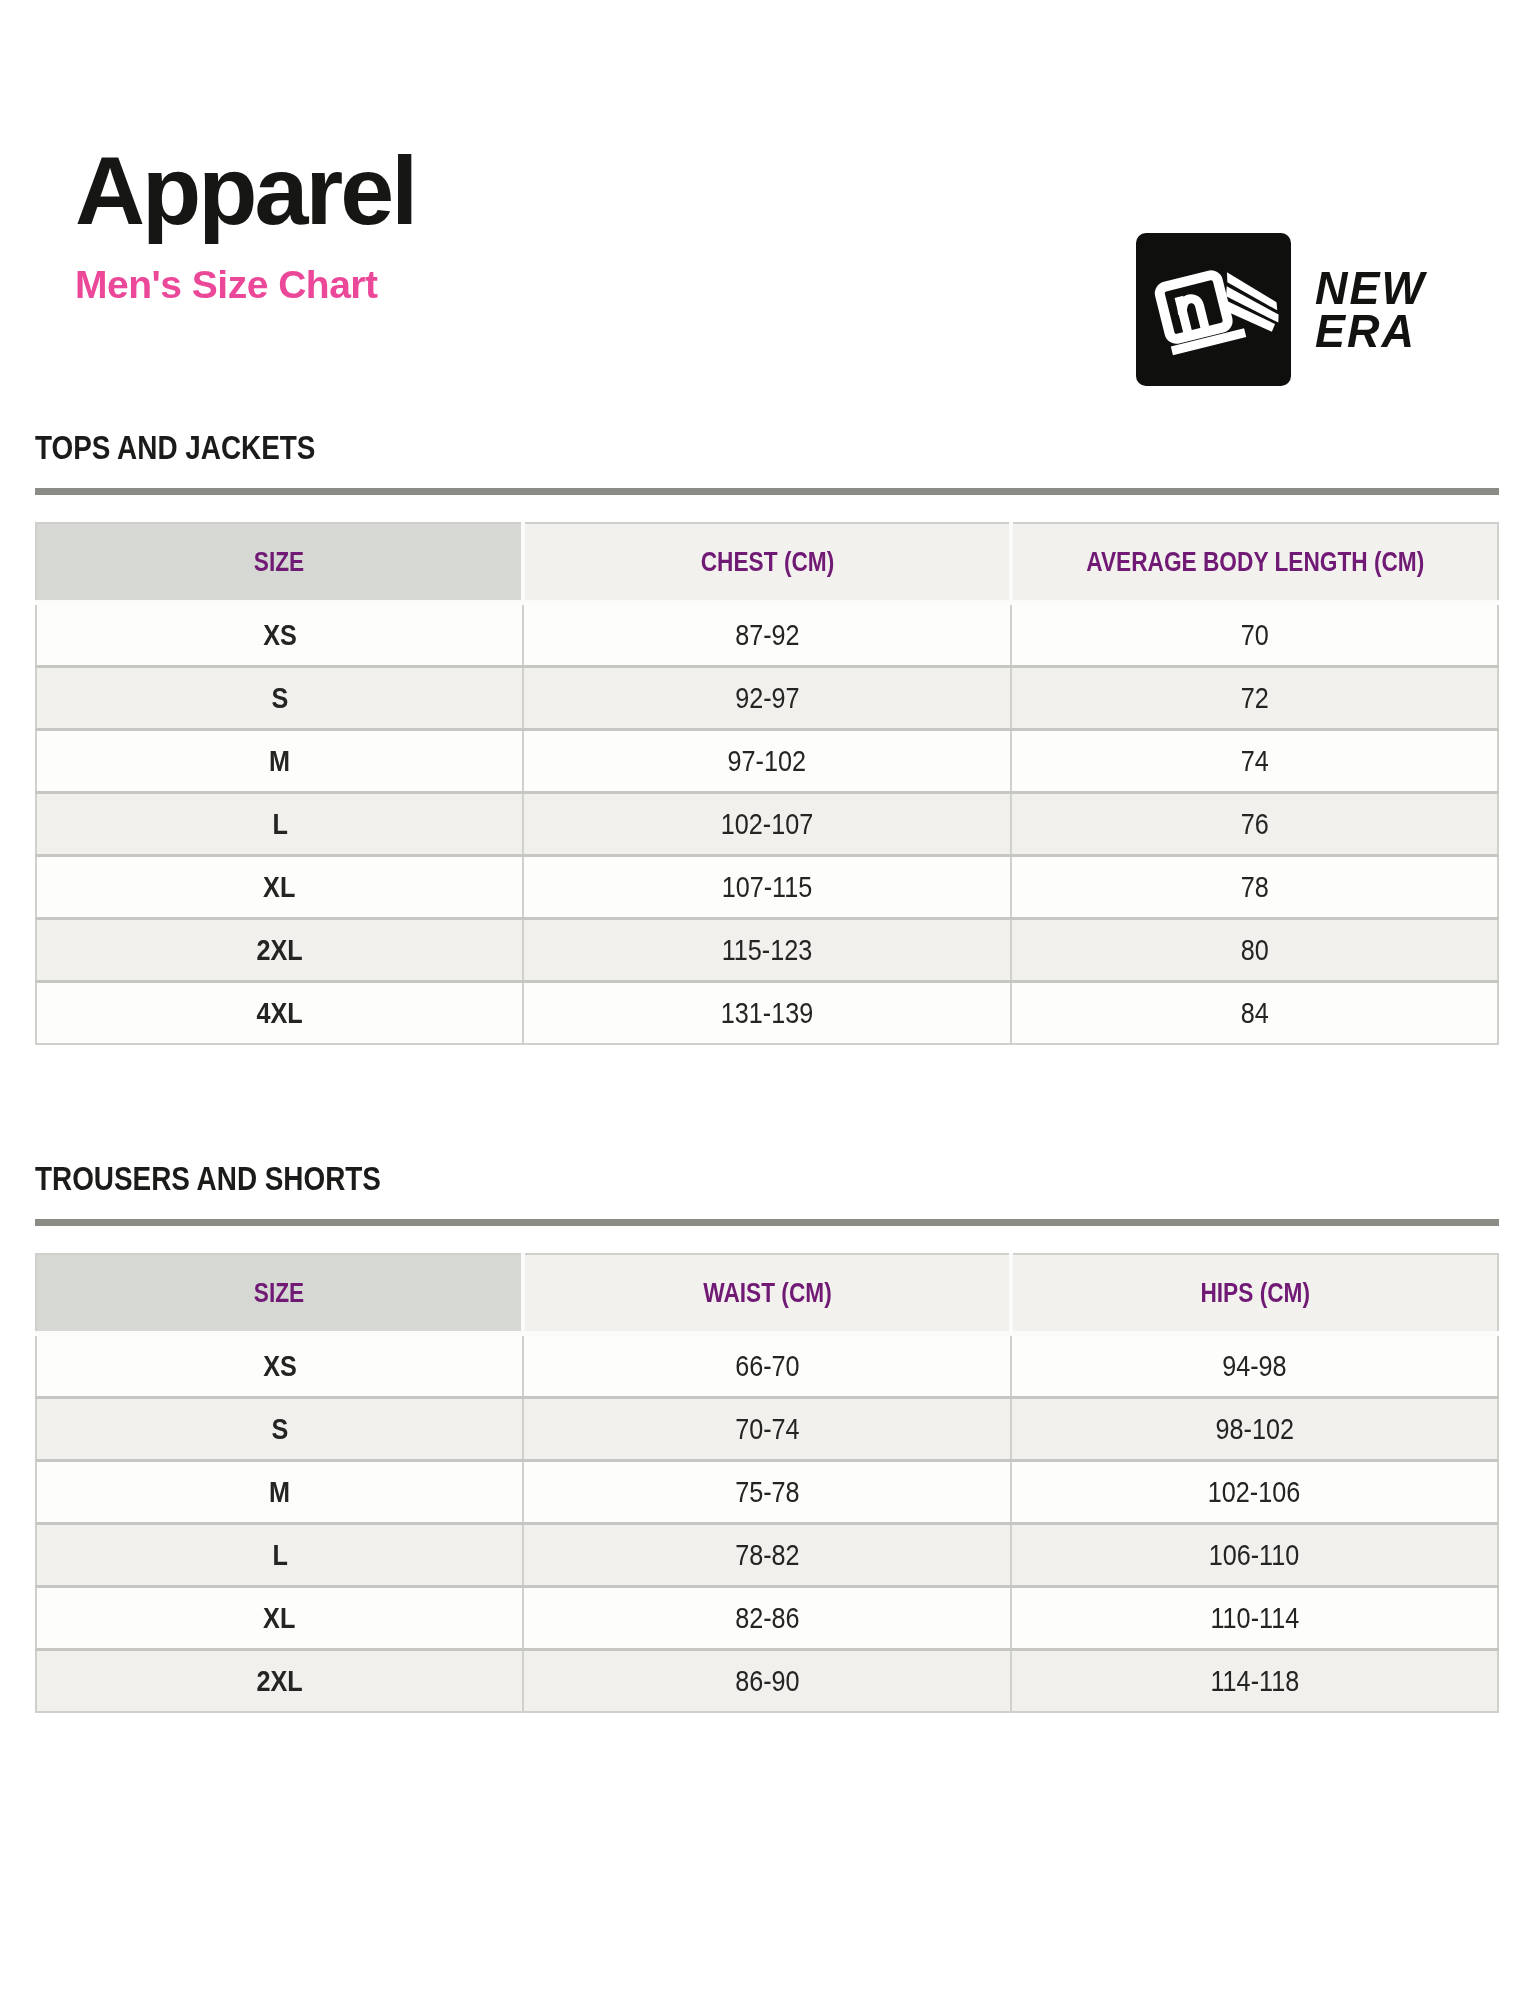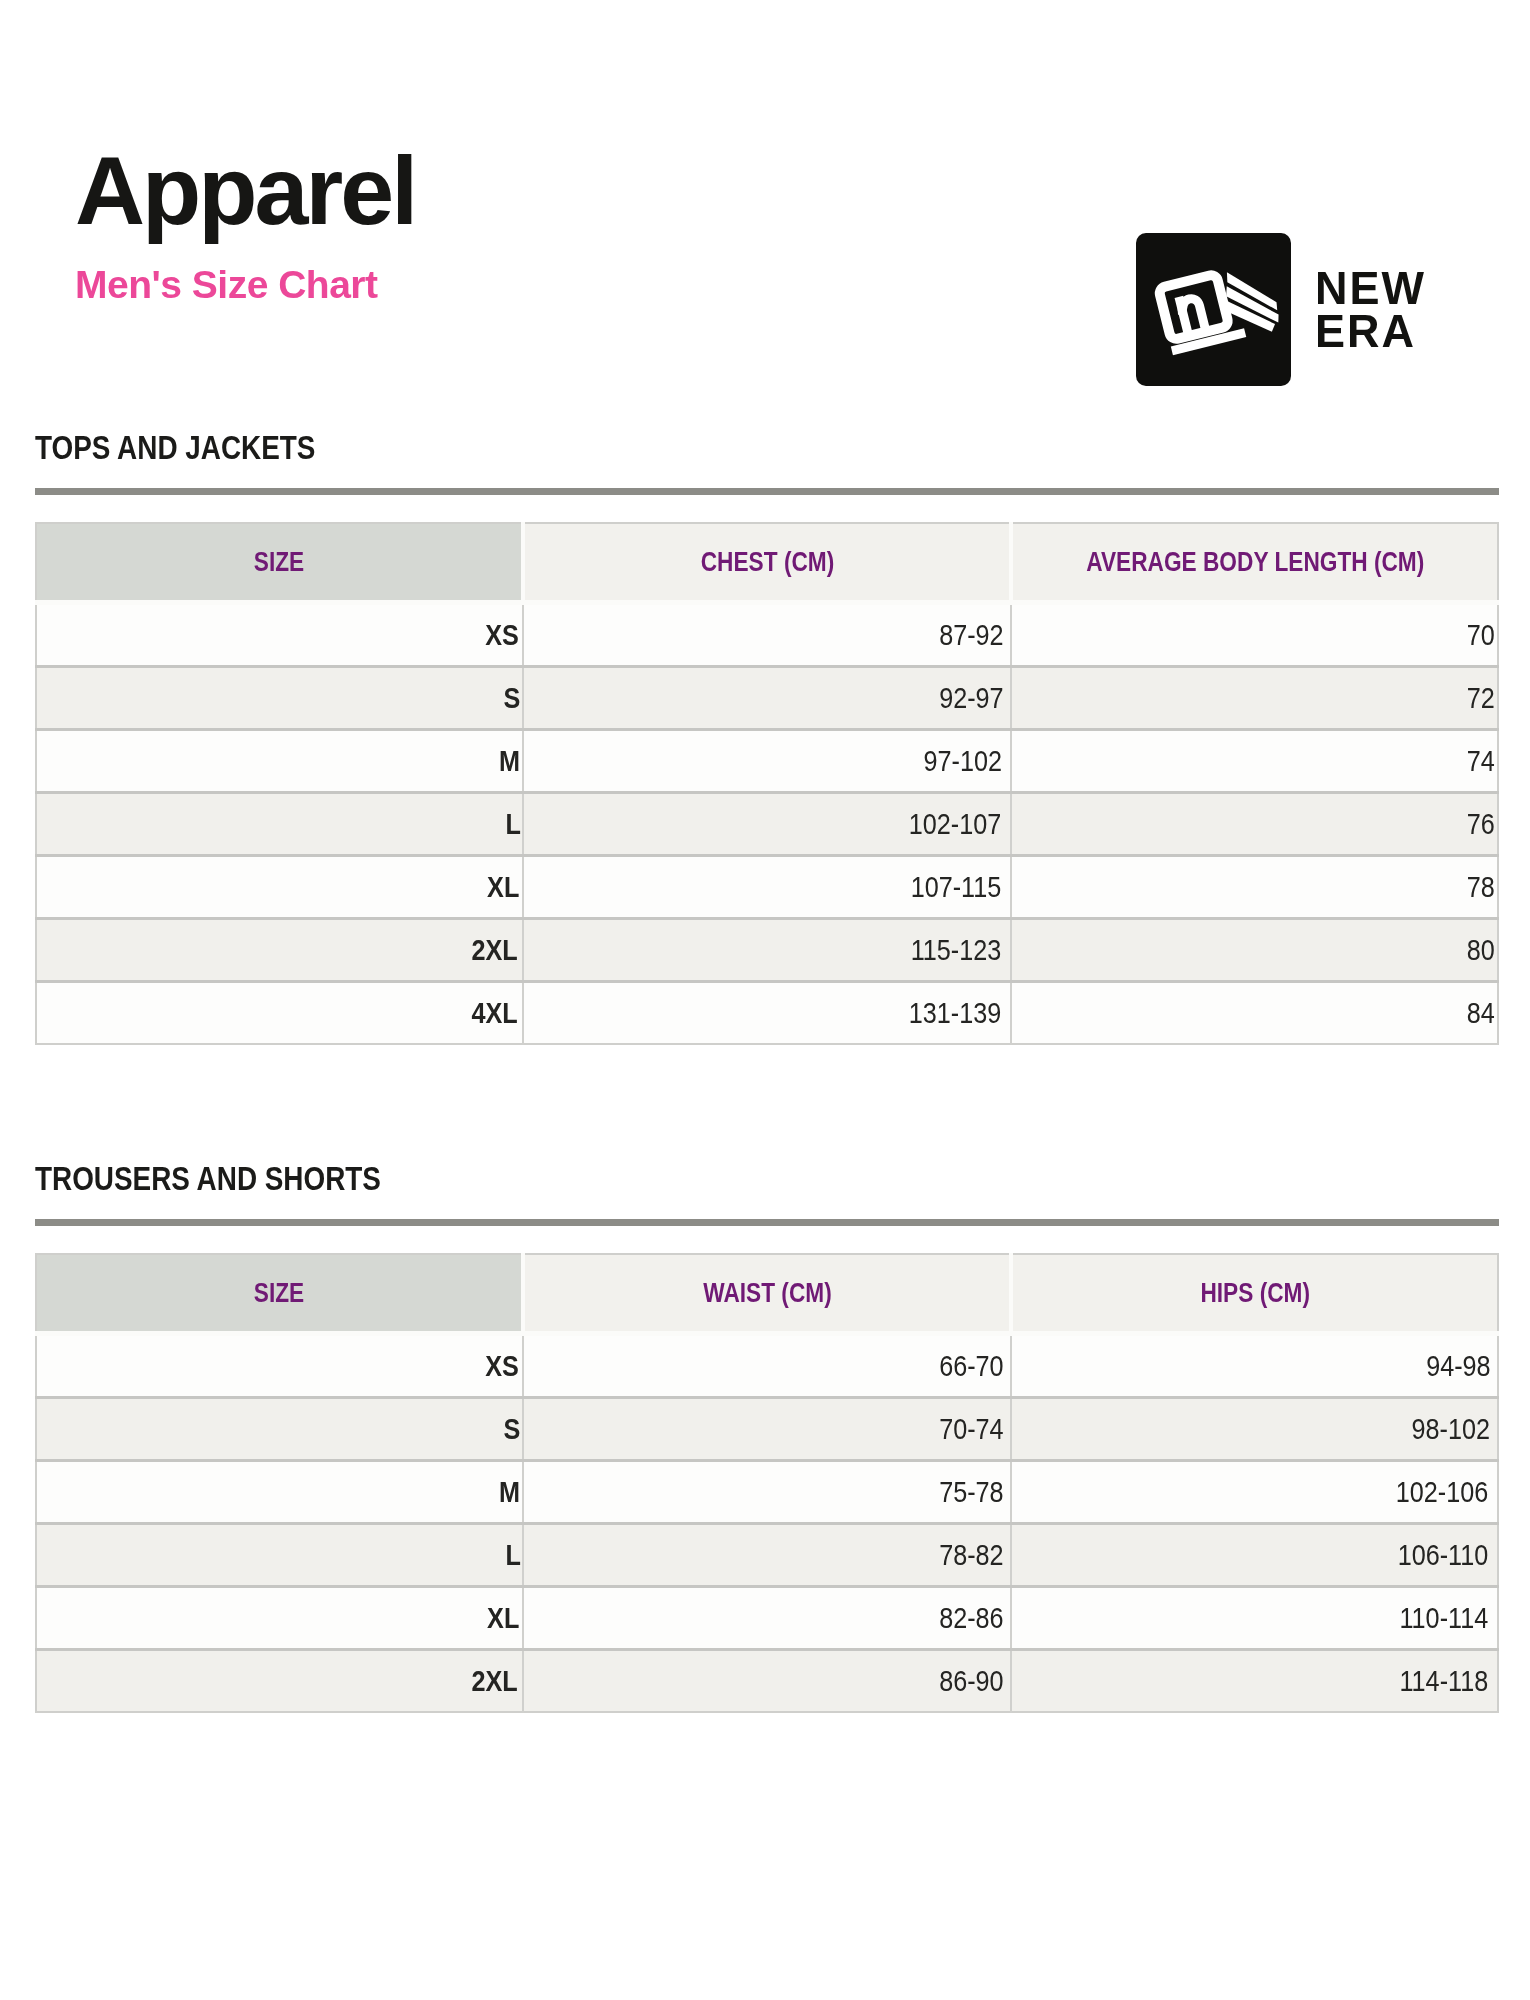--- a/index.html
+++ b/index.html
@@ -39,20 +39,21 @@
   }
 
   
   .brand-logo {
     position: absolute;
     top: 232px;
     left: 1135px;
     display: flex;
     align-items: center;
     gap: 23px;
+    font-style: italic;
   }
   .flag-box { width: 157px; height: 155px; display: block; }
   .wordmark {
     font-weight: bold;
     font-size: 45px;
     line-height: 42px;
     letter-spacing: 2px;
     color: #121210;
     transform: scaleY(1.04);
   }
@@ -99,21 +100,21 @@
     border-left: 4px solid #fbfbf9;
     padding: 0;
   }
   .size-table th:first-child { border-left: none; }
   .size-table th.size-col { background: #d5d8d3; }
   .size-table thead tr { border-bottom: 5px solid #fbfbf9; }
 
   .size-table td {
     height: 60px;
     font-size: 30px;
-    text-align: right;
+    text-align: center;
     vertical-align: middle;
     color: #242422;
     border-left: 2px solid #d0d0cd;
     padding: 0;
   }
   .size-table td:first-child { border-left: none; font-weight: bold; }
   .size-table tbody tr { background: #fdfdfc; }
   .size-table tbody tr:nth-child(even) { background: #f1f0ec; }
   .size-table tbody tr + tr { border-top: 3px solid #c6c6c3; }
   .size-table tbody tr:first-child { border-top: 1px solid #d8d8d5; }

